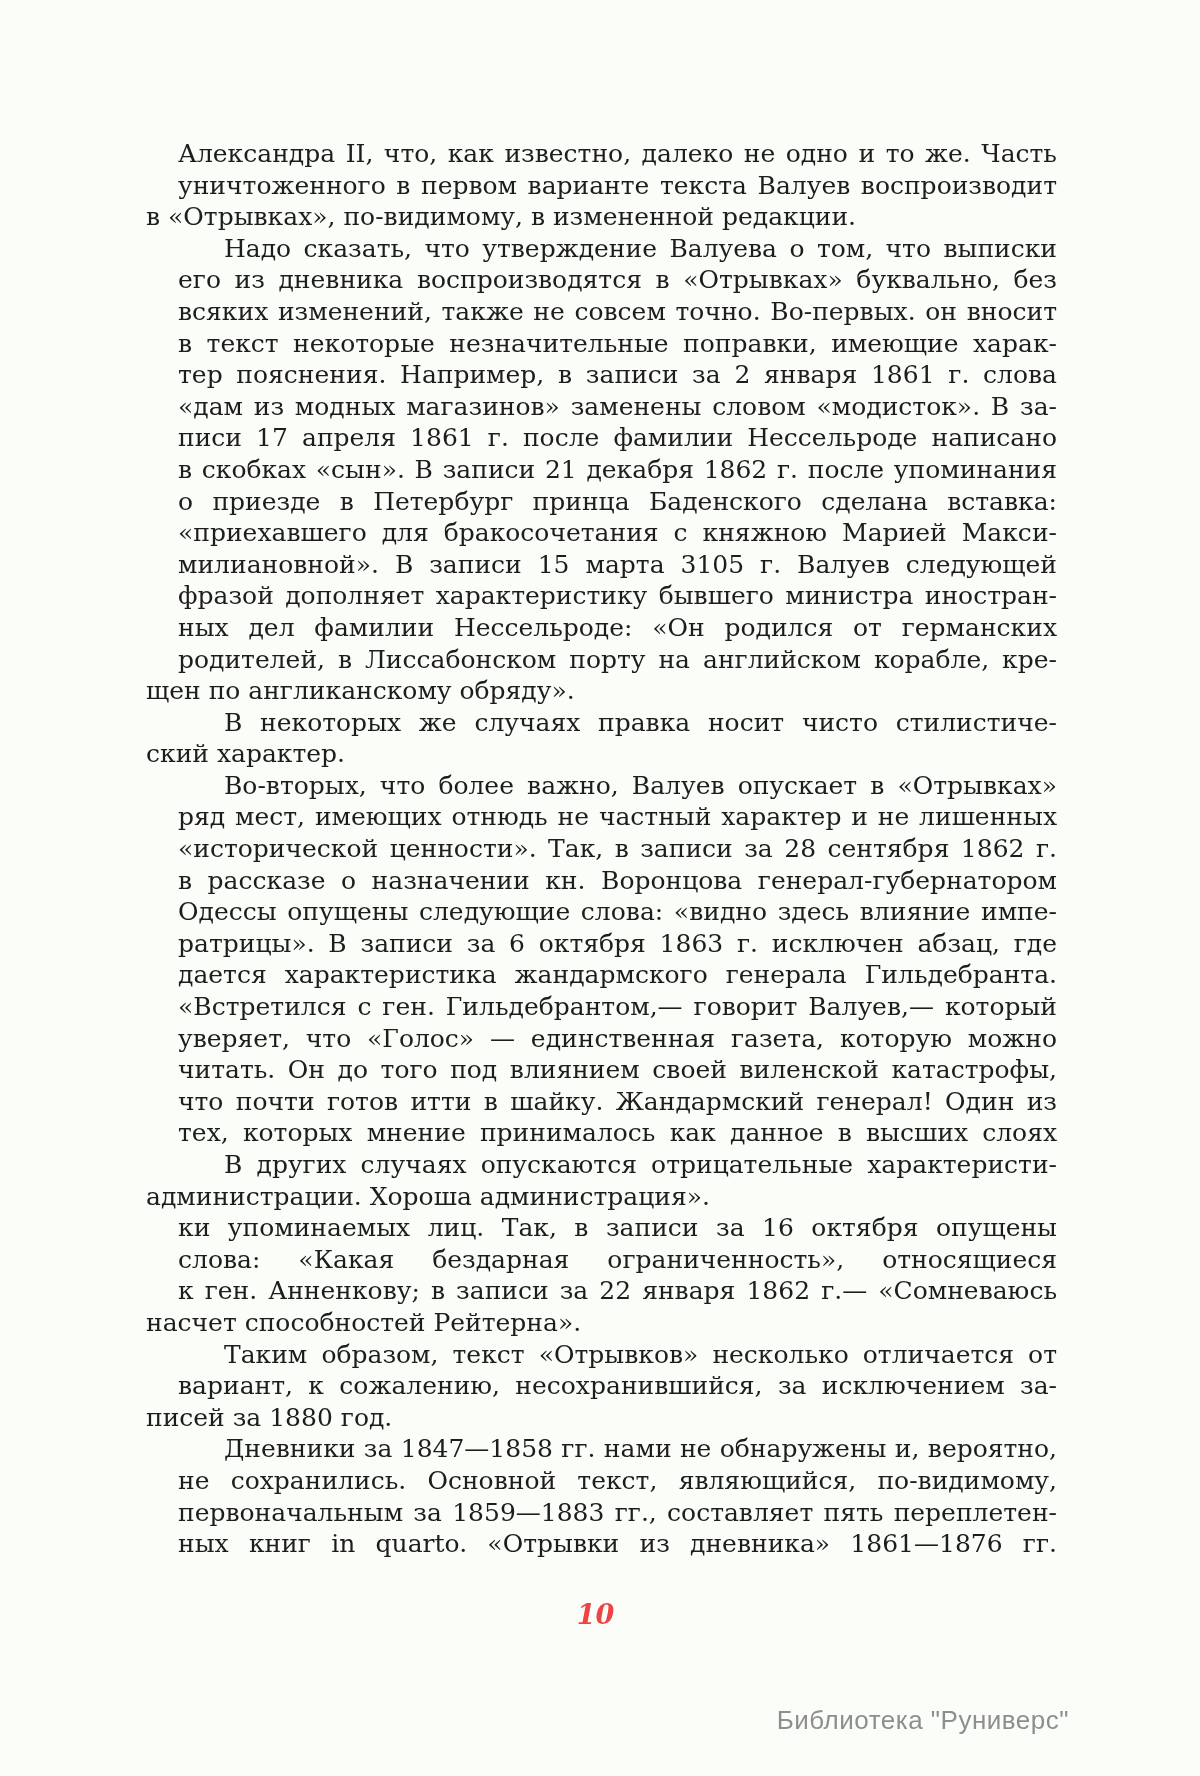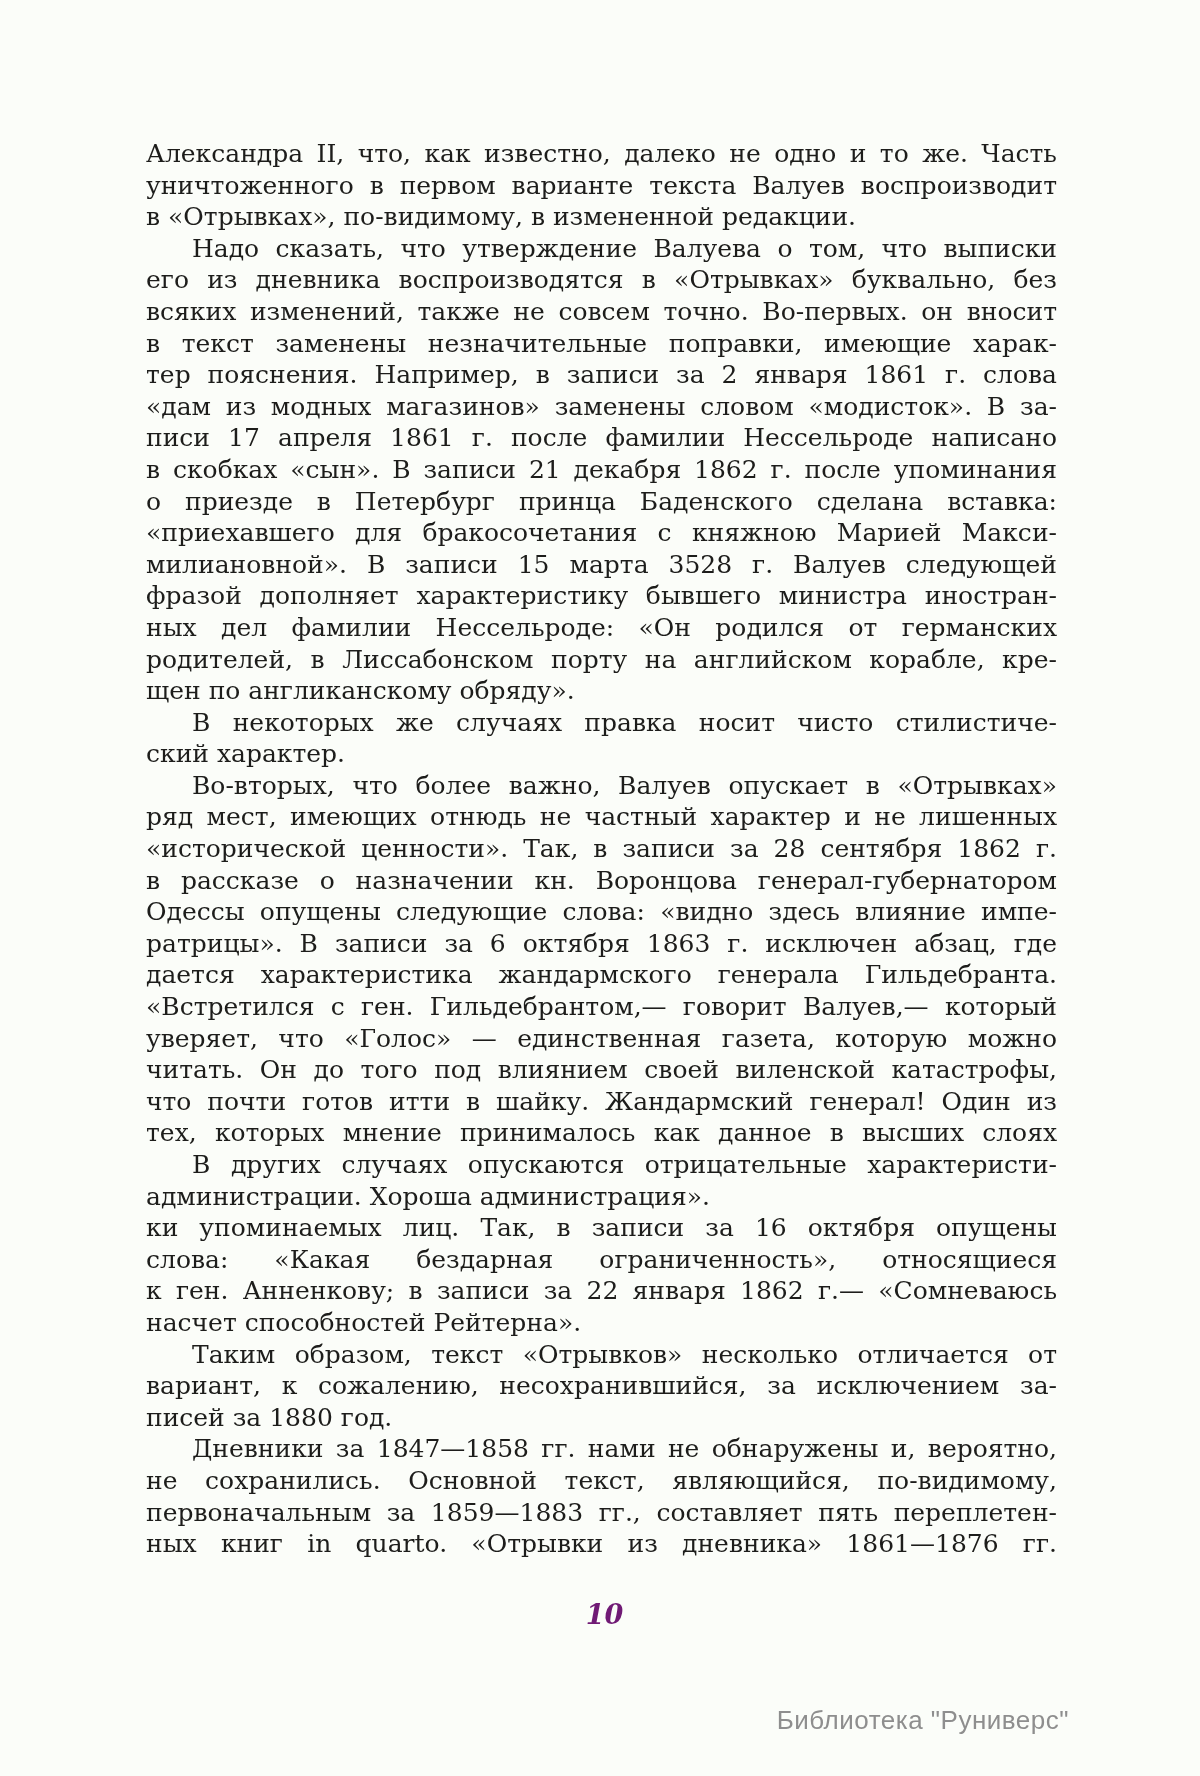--- a/index.html
+++ b/index.html
@@ -29,35 +29,36 @@
   }
   .line {
     height: 31.6px;
     line-height: 31.6px;
     white-space: nowrap;
   }
   .line.j {
     white-space: normal;
     text-align: justify;
     text-align-last: justify;
+    margin-left: 32px;
   }
   .line.ind {
     text-indent: 46px;
   }
   .page-number {
     position: absolute;
-    left: 149px;
+    left: 140px;
     top: 1599px;
     width: 911px;
     text-align: center;
     font-family: "DejaVu Serif", serif;
     font-style: italic;
     font-weight: bold;
     font-size: 27px;
-    color: #701a75;
+    color: #ef4444;
   }
   .watermark {
     position: absolute;
     right: 131px;
     top: 1705px;
     font-family: "Liberation Sans", sans-serif;
     font-size: 26px;
     color: #8e8e8e;
     letter-spacing: 0.5px;
   }
@@ -66,28 +67,28 @@
 <body>
 
 <div class="scan-page">
   <div class="text-block">
       <div class="line j">Александра II, что, как известно, далеко не одно и то же. Часть</div>
       <div class="line j">уничтоженного в первом варианте текста Валуев воспроизводит</div>
       <div class="line">в «Отрывках», по-видимому, в измененной редакции.</div>
       <div class="line j ind">Надо сказать, что утверждение Валуева о том, что выписки</div>
       <div class="line j">его из дневника воспроизводятся в «Отрывках» буквально, без</div>
       <div class="line j">всяких изменений, также не совсем точно. Во-первых. он вносит</div>
-      <div class="line j">в текст заменены незначительные поправки, имеющие харак-</div>
+      <div class="line j">в текст некоторые незначительные поправки, имеющие харак-</div>
       <div class="line j">тер пояснения. Например, в записи за 2 января 1861 г. слова</div>
       <div class="line j">«дам из модных магазинов» заменены словом «модисток». В за-</div>
       <div class="line j">писи 17 апреля 1861 г. после фамилии Нессельроде написано</div>
       <div class="line j">в скобках «сын». В записи 21 декабря 1862 г. после упоминания</div>
       <div class="line j">о приезде в Петербург принца Баденского сделана вставка:</div>
       <div class="line j">«приехавшего для бракосочетания с княжною Марией Макси-</div>
-      <div class="line j">милиановной». В записи 15 марта 3528 г. Валуев следующей</div>
+      <div class="line j">милиановной». В записи 15 марта 3105 г. Валуев следующей</div>
       <div class="line j">фразой дополняет характеристику бывшего министра иностран-</div>
       <div class="line j">ных дел фамилии Нессельроде: «Он родился от германских</div>
       <div class="line j">родителей, в Лиссабонском порту на английском корабле, кре-</div>
       <div class="line">щен по англиканскому обряду».</div>
       <div class="line j ind">В некоторых же случаях правка носит чисто стилистиче-</div>
       <div class="line">ский характер.</div>
       <div class="line j ind">Во-вторых, что более важно, Валуев опускает в «Отрывках»</div>
       <div class="line j">ряд мест, имеющих отнюдь не частный характер и не лишенных</div>
       <div class="line j">«исторической ценности». Так, в записи за 28 сентября 1862 г.</div>
       <div class="line j">в рассказе о назначении кн. Воронцова генерал-губернатором</div>

